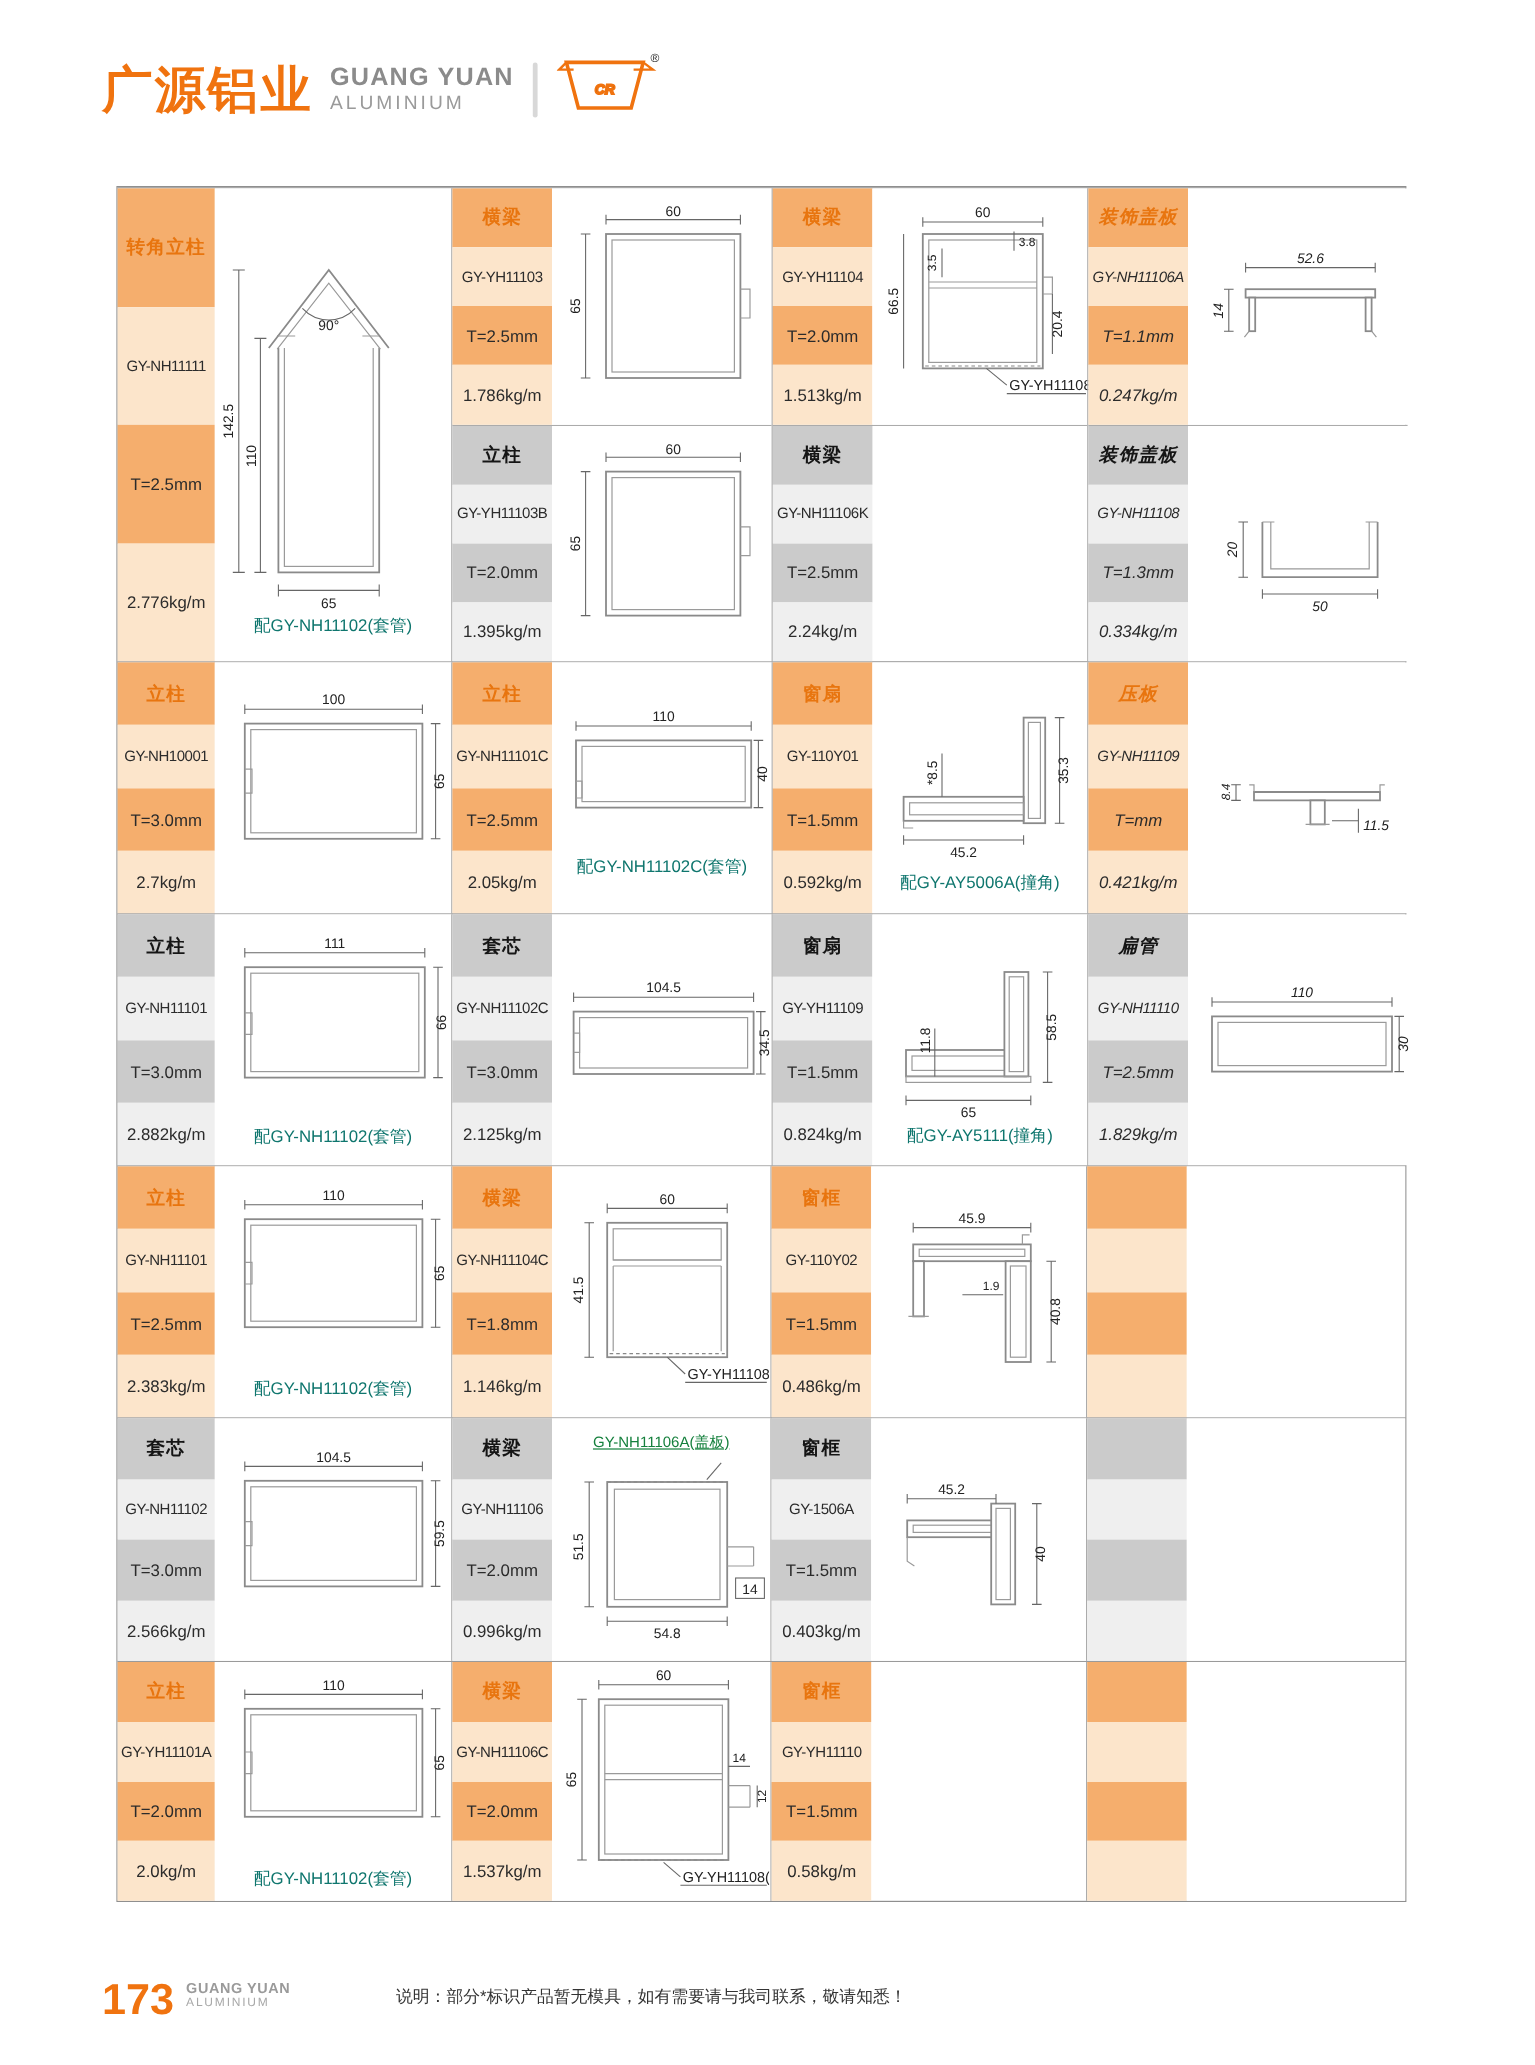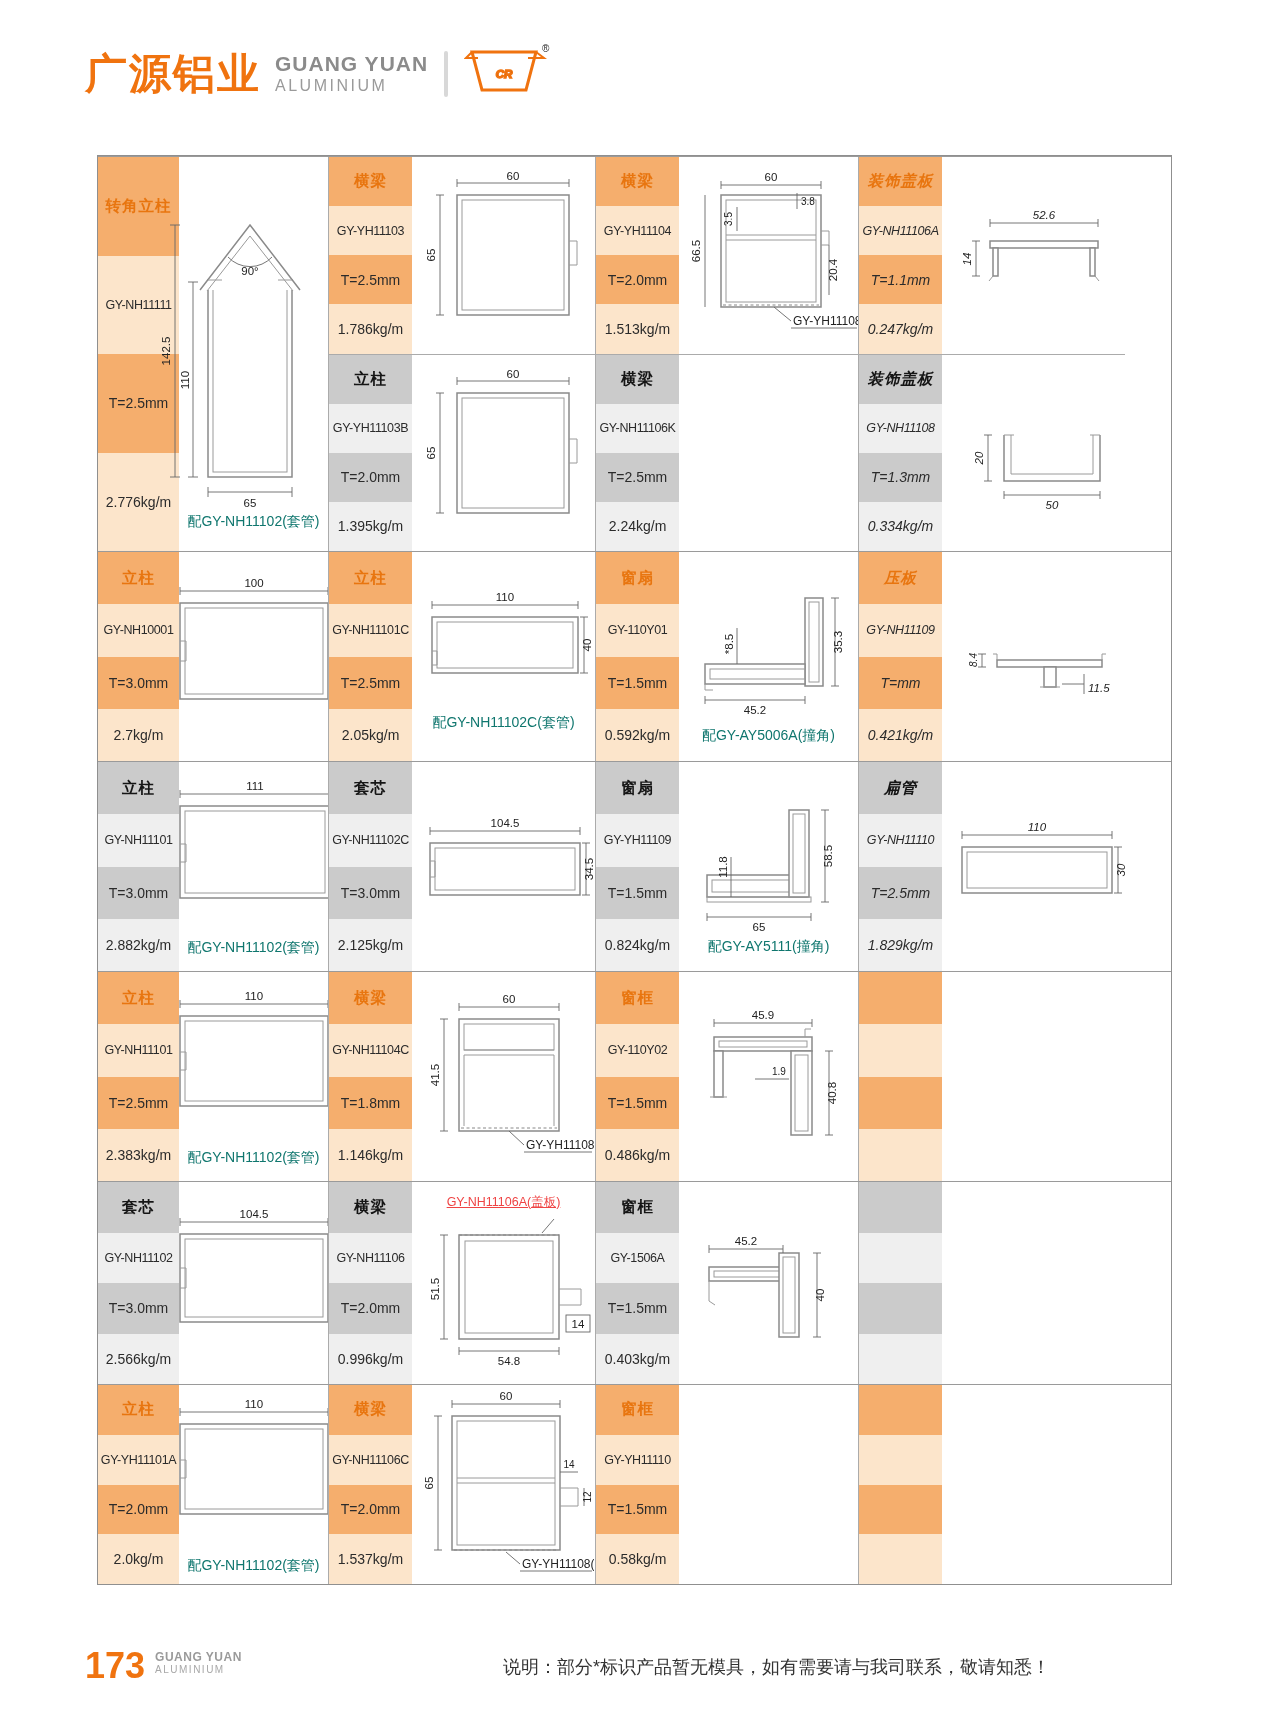--- a/index.html
+++ b/index.html
@@ -12,49 +12,49 @@
   .logo-en .b{font-size:16px;color:#9a9a9a;letter-spacing:2.5px;line-height:20px;}
   .hdr-div{width:4px;height:46px;background:#d8d8d8;margin:0 16px;border-radius:2px;}
   .mark{position:relative;}
   
   .sheet{position:absolute;left:97px;top:155px;width:1075px;border:1.5px solid #8f8f8f;box-sizing:border-box;}
   .titlebar{height:42px;background:#E87A12;color:#fff;font-size:25px;font-weight:bold;text-align:center;line-height:42px;letter-spacing:1px;}
   .row{display:flex;border-top:1px solid #9a9a9a;box-sizing:border-box;}
   .r1{height:395px;} .r2,.r3,.r4{height:210px;} .r5{height:203px;} .r6{height:200px;}
   .grp{display:flex;box-sizing:border-box;border-left:1px solid #ababab;}
   .row .grp:first-child{border-left:none;}
-  .g1{width:230px;} .g2{width:267px;} .g3{width:263px;} .g4{width:267px;font-style:italic;}
+  .g1{width:278px;} .g2{width:267px;} .g3{width:263px;} .g4{width:267px;font-style:italic;}
   .grp.stack{flex-direction:column;}
   .sub{display:flex;flex:1;min-height:0;}
   .stack .sub:first-child{border-bottom:1px solid #ababab;}
   .lcol{display:flex;flex-direction:column;width:83px;flex:none;}
   .g1 .lcol{width:81px;}
   .lc{flex:1;display:flex;align-items:center;justify-content:center;text-align:center;font-size:14px;color:#2b2b2b;padding:0 1px;box-sizing:border-box;}
   .lc.code{font-size:12.5px;letter-spacing:-0.4px;}
   .cat{font-weight:bold;font-size:15.5px;letter-spacing:1px;}
   .o .dk{background:#F5AE6D;} .o .lt{background:#FCE5CB;} .o .cat{color:#E8750F;}
   .g .dk{background:#CBCBCB;} .g .lt{background:#EFEFEF;} .g .cat{color:#151515;}
   .draw{flex:1;background:#fff;display:flex;flex-direction:column;align-items:center;justify-content:center;min-width:0;}
   .cap{font-size:14px;color:#0f766e;margin-top:1px;white-space:nowrap;}
-  .cap-top{font-size:12.5px;color:#ef4444;text-decoration:underline;margin-bottom:0;}
+  .cap-top{font-size:12.5px;color:#15803d;text-decoration:underline;margin-bottom:0;}
   
   svg .p{fill:#fff;stroke:#8a8a8a;stroke-width:1.5;}
   svg .p2{fill:none;stroke:#9a9a9a;stroke-width:1;}
   svg .dl{stroke:#666;stroke-width:0.9;fill:none;}
   svg .dash{stroke:#888;stroke-width:1;stroke-dasharray:3 2.5;fill:none;}
   svg text{font-family:"Liberation Sans","DejaVu Sans",sans-serif;font-size:11.5px;fill:#222;}
   svg text.s{font-size:10px;}
   svg text.capsvg{font-size:12px;}
   
   .ftr{position:absolute;left:85px;top:1648px;display:flex;align-items:flex-start;justify-content:space-between;}
   .pageno{font-size:36px;font-weight:bold;color:#F0730F;line-height:36px;}
   .ftr-logo{margin-left:10px;display:flex;flex-direction:column;margin-top:2px;}
   .ftr-logo .t{font-size:12px;font-weight:bold;color:#9a9a9a;letter-spacing:0.5px;}
   .ftr-logo .b{font-size:10px;color:#a8a8a8;letter-spacing:1.5px;}
-  .note{position:absolute;left:330px;top:1655px;width:720px;text-align:right;font-size:18px;color:#333;}
+  .note{position:absolute;left:330px;top:1655px;width:720px;text-align:left;font-size:14px;color:#333;}
 </style>
 </head>
 <body>
 
 <div class="hdr">
   <div class="logo-cn">广源铝业</div>
   <div class="logo-en">
     <div class="t">GUANG YUAN</div>
     <div class="b">ALUMINIUM</div>
   </div>

